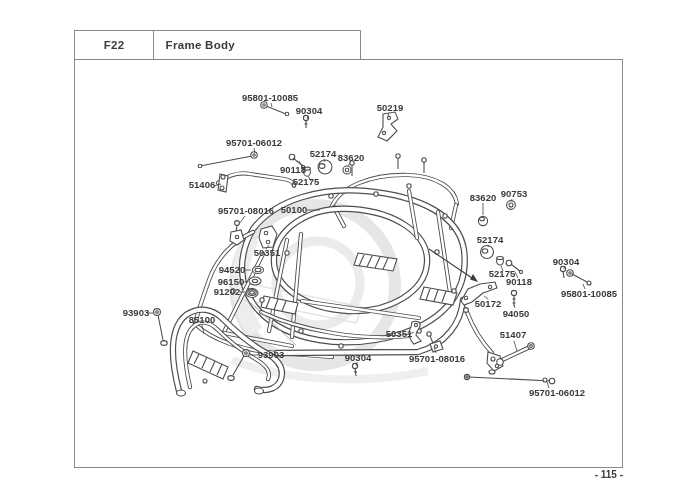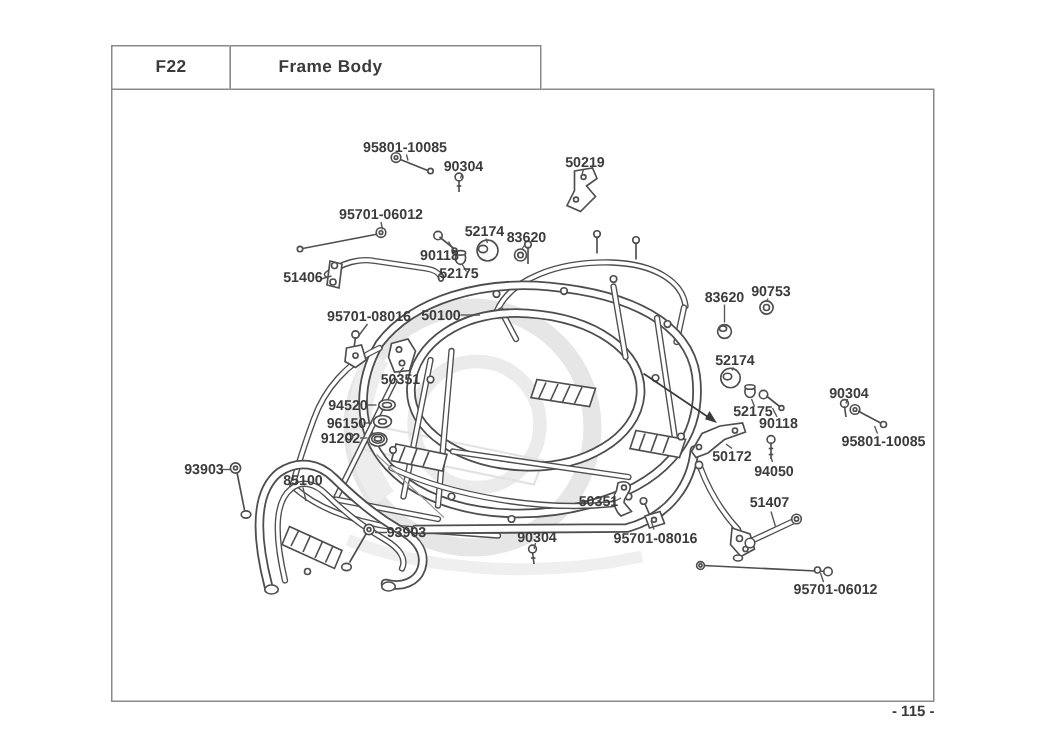--- a/index.html
+++ b/index.html
@@ -1,19 +1,19 @@
 <!DOCTYPE html>
 <html><head>
 <meta charset="utf-8">
 <style>
   html,body{margin:0;padding:0;background:#fff;}
   body{width:700px;height:495px;position:relative;font-family:"Liberation Sans",sans-serif;color:#3b3b3b;overflow:hidden;}
   .hdr-cell{position:absolute;box-sizing:border-box;border:1.4px solid #8a8a8a;background:#fff;display:flex;align-items:center;}
   .hdr-code{left:74px;top:30px;width:80px;height:30px;justify-content:center;font-weight:bold;font-size:11.5px;letter-spacing:.3px;}
-  .hdr-title{left:152.6px;top:30px;width:208px;height:30px;padding-left:32px;font-weight:bold;font-size:11.5px;letter-spacing:.3px;}
+  .hdr-title{left:152.6px;top:30px;width:208px;height:30px;padding-left:12px;font-weight:bold;font-size:11.5px;letter-spacing:.3px;}
   .content-box{position:absolute;left:74px;top:58.6px;width:549px;height:409px;box-sizing:border-box;border:1.4px solid #8a8a8a;background:#fff;}
   .page-num{position:absolute;left:74px;top:469px;width:549px;text-align:right;font-weight:bold;font-size:10px;color:#3b3b3b;}
   svg{position:absolute;left:0;top:0;}
   .t1{fill:none;stroke:#4e4e4e;stroke-width:6.4;stroke-linecap:round;stroke-linejoin:round;}
   .t2{fill:none;stroke:#ffffff;stroke-width:4;stroke-linecap:round;stroke-linejoin:round;}
   .s1{fill:none;stroke:#4e4e4e;stroke-width:4.2;stroke-linecap:round;stroke-linejoin:round;}
   .s2{fill:none;stroke:#ffffff;stroke-width:2.4;stroke-linecap:round;stroke-linejoin:round;}
   .pt{fill:#ffffff;stroke:#4e4e4e;stroke-width:1.1;}
   .ln{stroke:#4e4e4e;stroke-width:1.1;fill:none;}
   .ld{stroke:#555;stroke-width:.9;}

